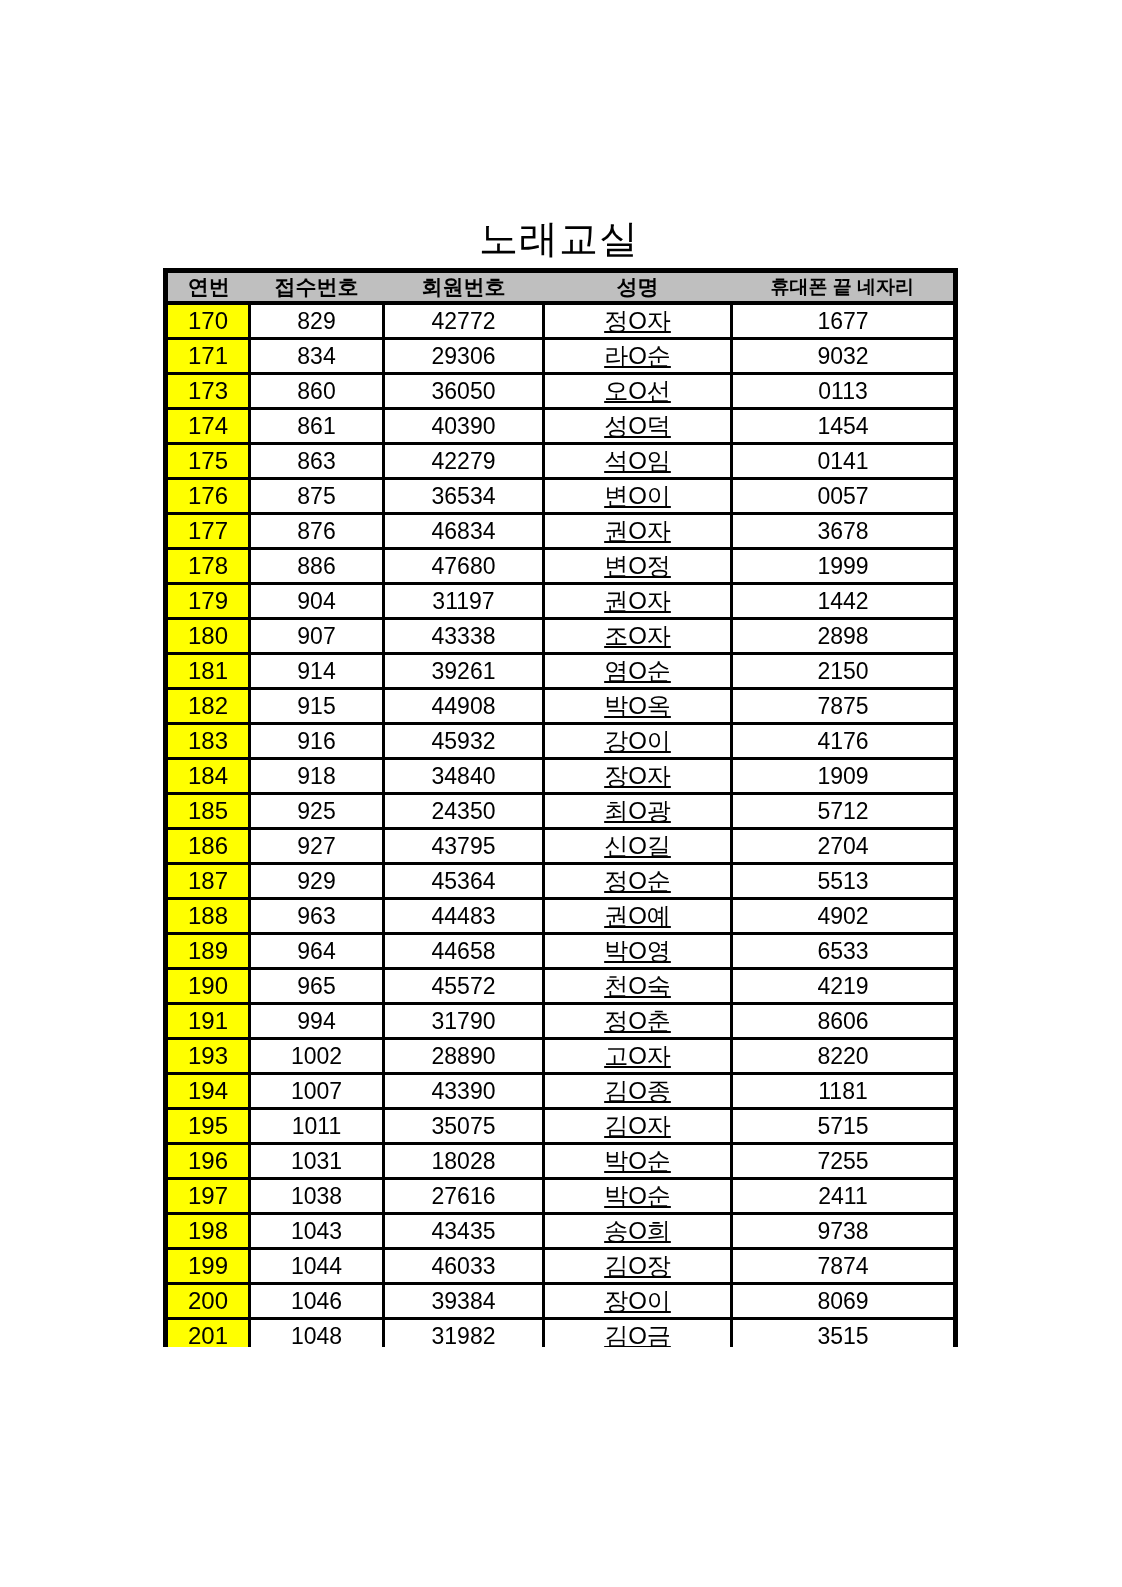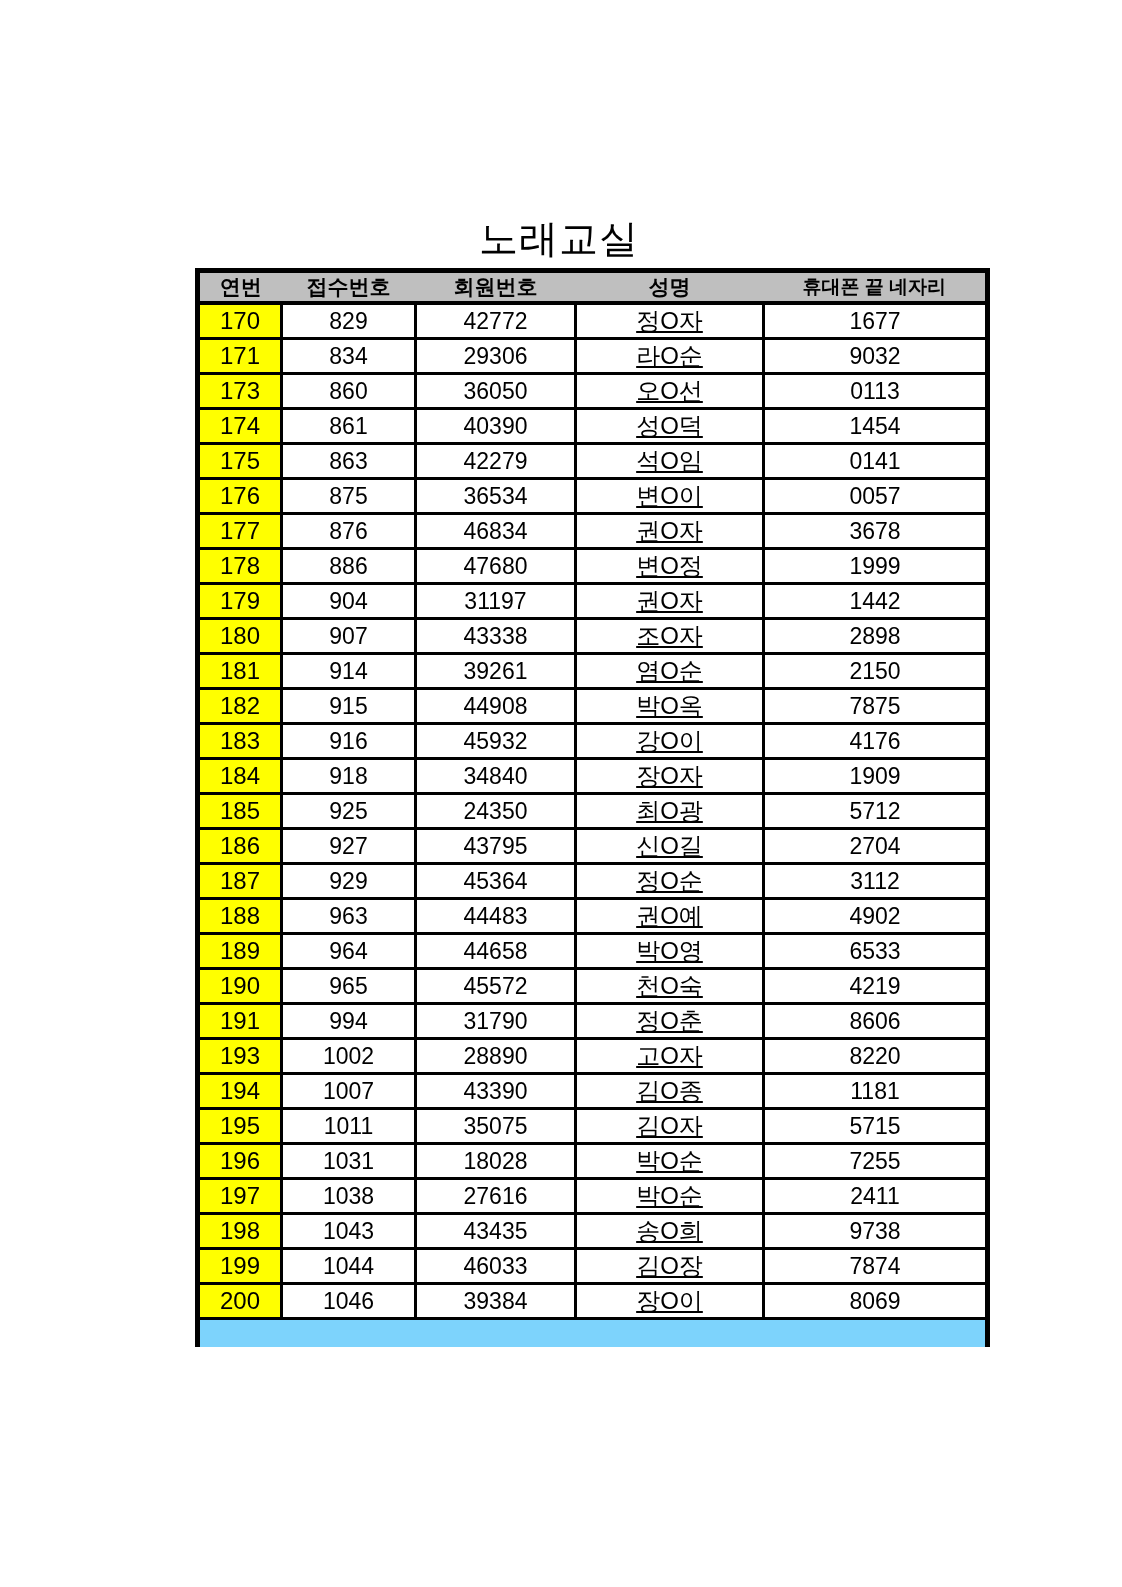--- a/index.html
+++ b/index.html
@@ -27,21 +27,20 @@
     color: #000;
   }
   table.roster {
     position: absolute;
     left: 163px;
     top: 268px;
     width: 792px;
     border-collapse: collapse;
     table-layout: fixed;
     border: 5px solid var(--border-color, #000);
-    margin-left: 32px;
   }
   table.roster thead th {
     background: var(--header-bg, #BFBFBF);
     border-top: 5px solid var(--border-color, #000);
     border-bottom: 4px solid var(--border-color, #000);
     border-left: none;
     border-right: none;
     height: 30px;
     font-size: 21px;
     font-weight: bold;
@@ -212,21 +211,21 @@
           <td>927</td>
           <td>43795</td>
           <td class="name">신O길</td>
           <td>2704</td>
         </tr>
         <tr>
           <td class="serial">187</td>
           <td>929</td>
           <td>45364</td>
           <td class="name">정O순</td>
-          <td>3112</td>
+          <td>5513</td>
         </tr>
         <tr>
           <td class="serial">188</td>
           <td>963</td>
           <td>44483</td>
           <td class="name">권O예</td>
           <td>4902</td>
         </tr>
         <tr>
           <td class="serial">189</td>
@@ -297,20 +296,27 @@
           <td>46033</td>
           <td class="name">김O장</td>
           <td>7874</td>
         </tr>
         <tr>
           <td class="serial">200</td>
           <td>1046</td>
           <td>39384</td>
           <td class="name">장O이</td>
           <td>8069</td>
+        </tr>
+        <tr>
+          <td class="serial">201</td>
+          <td>1048</td>
+          <td>31982</td>
+          <td class="name">김O금</td>
+          <td>3515</td>
         </tr>
       </tbody>
     <tfoot>
       <tr>
         <td colspan="5">전원 합격</td>
       </tr>
     </tfoot>
   </table>
 
 </div>

